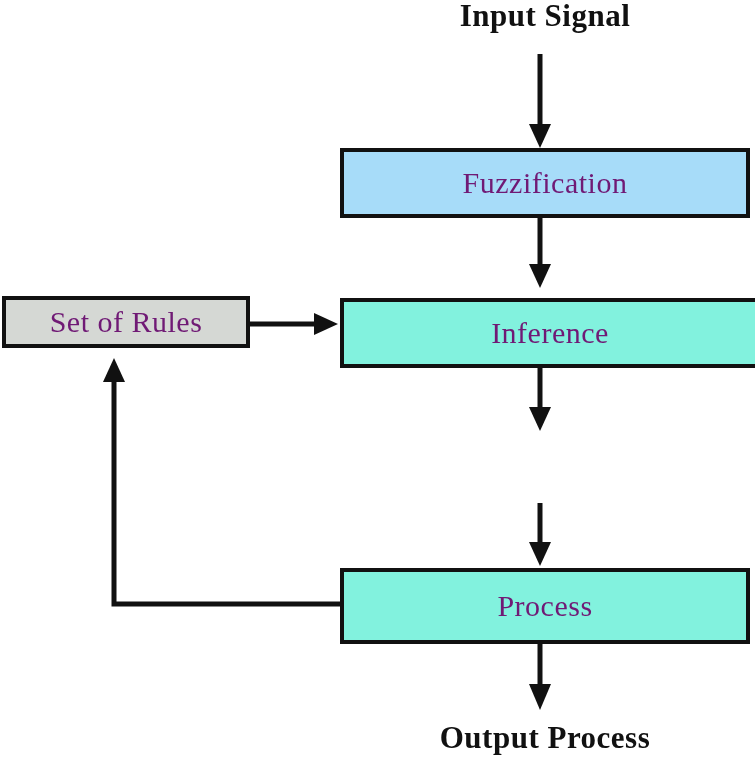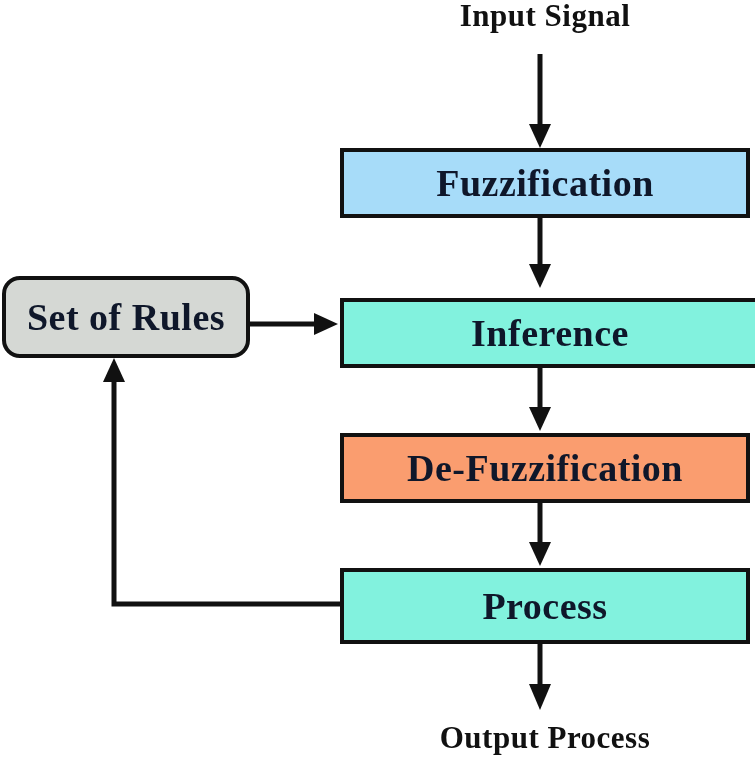--- a/index.html
+++ b/index.html
@@ -25,30 +25,30 @@
     z-index: 1;
   }
   .node {
     position: absolute;
     box-sizing: border-box;
     border: 4px solid #111111;
     display: flex;
     align-items: center;
     justify-content: center;
     z-index: 2;
-    font-size: 38px;
-    font-weight: bold;
-    color: #0f172a;
+    font-size: 30px;
+    font-weight: normal;
+    color: #701a75;
     letter-spacing: 0.5px;
   }
   .node-fuzzification  { left: 340px; top: 148px; width: 410px; height: 70px; }
   .node-inference      { left: 340px; top: 298px; width: 420px; height: 70px; }
   .node-defuzzification{ left: 340px; top: 433px; width: 410px; height: 70px; }
   .node-process        { left: 340px; top: 568px; width: 410px; height: 76px; }
-  .node-rules          { left: 2px;   top: 276px; width: 248px; height: 82px; border-radius: 18px; }
+  .node-rules          { left: 2px;   top: 296px; width: 248px; height: 52px; }
   .signal-label {
     position: absolute;
     left: 340px;
     width: 410px;
     text-align: center;
     font-size: 31px;
     font-weight: bold;
     color: #111111;
     z-index: 2;
     letter-spacing: 0.5px;
@@ -115,23 +115,20 @@
   </div>
 
   <div class="node node-rules" style="background-color: rgb(213, 216, 212);">
     <span>Set of Rules</span>
   </div>
 
   <div class="node node-inference" style="background-color: rgb(130, 242, 222);">
     <span>Inference</span>
   </div>
 
-  <div class="node node-defuzzification" style="background-color: rgb(250, 157, 111);">
-    <span>De-Fuzzification</span>
-  </div>
 
   <div class="node node-process" style="background-color: rgb(130, 242, 222);">
     <span>Process</span>
   </div>
 
   <div class="signal-label signal-bottom">Output Process</div>
 
 </div>
 
 </body></html>

